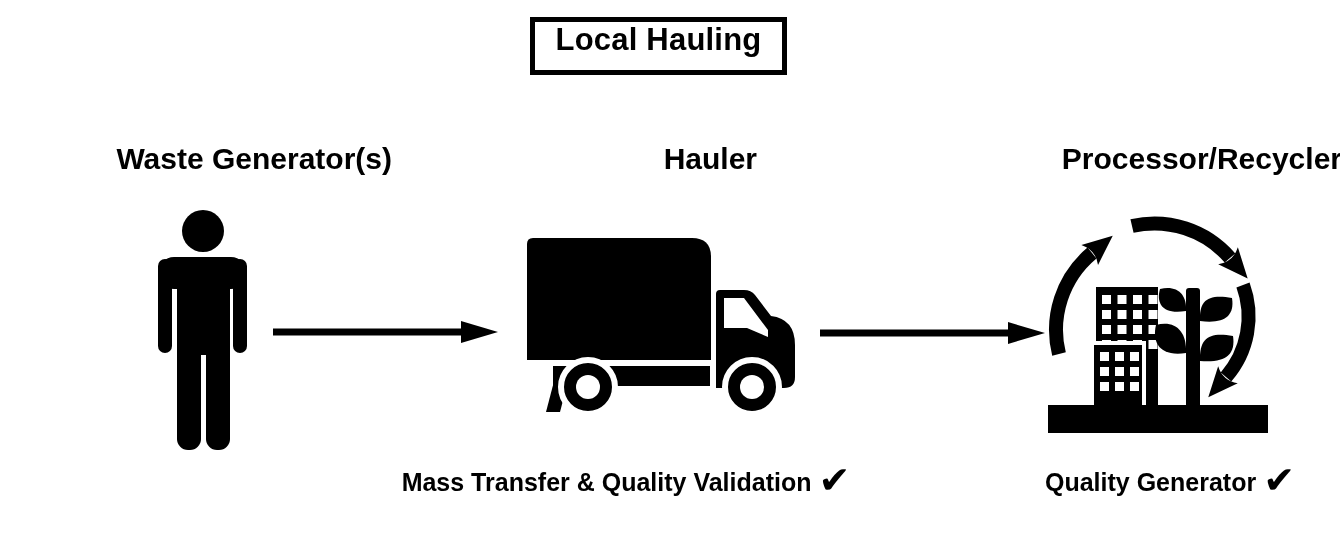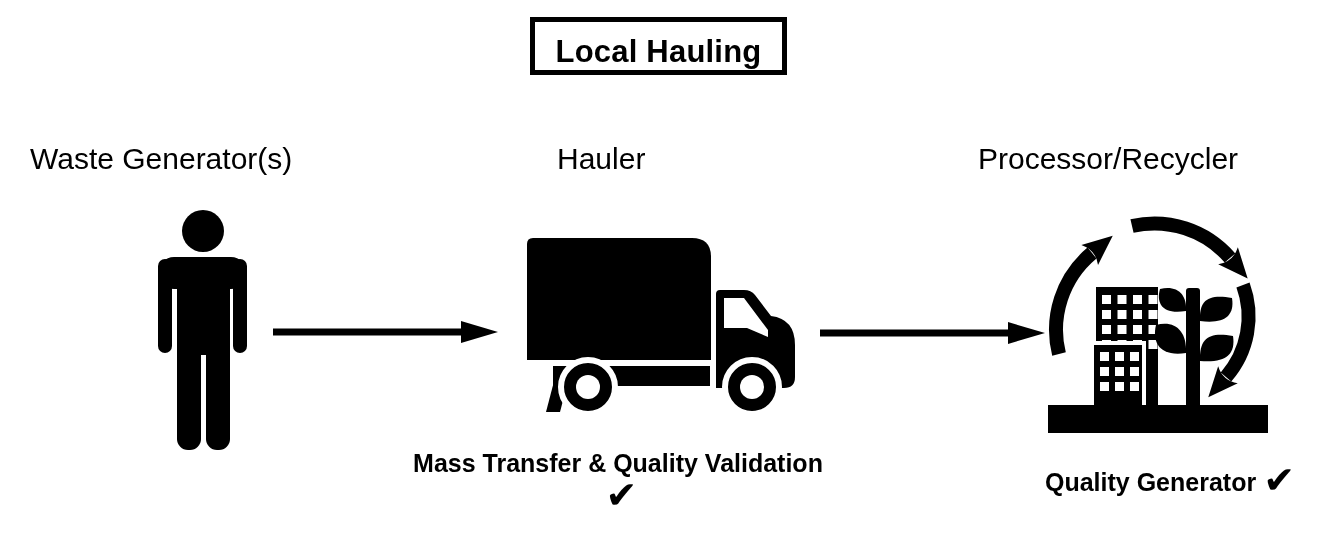--- a/index.html
+++ b/index.html
@@ -11,51 +11,51 @@
     font-family: "Liberation Sans", "DejaVu Sans", sans-serif;
     color: #000000;
     overflow: hidden;
   }
   .title-box {
     position: absolute;
     left: 530px; top: 17px;
     width: 257px; height: 58px;
     box-sizing: border-box;
     border: 5px solid #000;
-    display: flex; align-items: flex-end; justify-content: center;
+    display: flex; align-items: flex-start; justify-content: center;
     font-size: 31px; font-weight: 700;
     letter-spacing: 0.2px;
     background: #fff;
   }
   .node-label {
     position: absolute;
     top: 141px;
-    font-size: 30px; font-weight: 400;
-    text-align: left;
+    font-size: 30px; font-weight: 700;
+    text-align: right;
     line-height: 36px;
     white-space: nowrap;
   }
   .label-generator { left: 30px;  width: 362px; }
   .label-hauler    { left: 557px; width: 200px; }
   .label-processor { left: 978px; width: 364px; }
   .icon-abs { position: absolute; }
   .person-icon   { left: 154px;  top: 205px; }
   .truck-icon    { left: 527px;  top: 236px; }
   .recycle-icon  { left: 1046px; top: 209px; }
   .flow-arrow-1  { left: 273px;  top: 317px; }
   .flow-arrow-2  { left: 820px;  top: 318px; }
   .caption {
     position: absolute;
     top: 458px;
     height: 48px;
     display: flex; align-items: center; justify-content: center;
     font-size: 25px; font-weight: 700;
     white-space: nowrap;
   }
-  .caption-hauler    { left: 363px;  width: 510px; flex-direction: column; }
+  .caption-hauler    { left: 371px;  width: 510px; }
   .caption-processor { left: 1020px; width: 300px; }
   .check {
     font-family: "DejaVu Sans", sans-serif;
     font-size: 38px;
     font-weight: 700;
     margin-left: 7px;
     line-height: 1;
     position: relative;
     top: -2px;
   }

